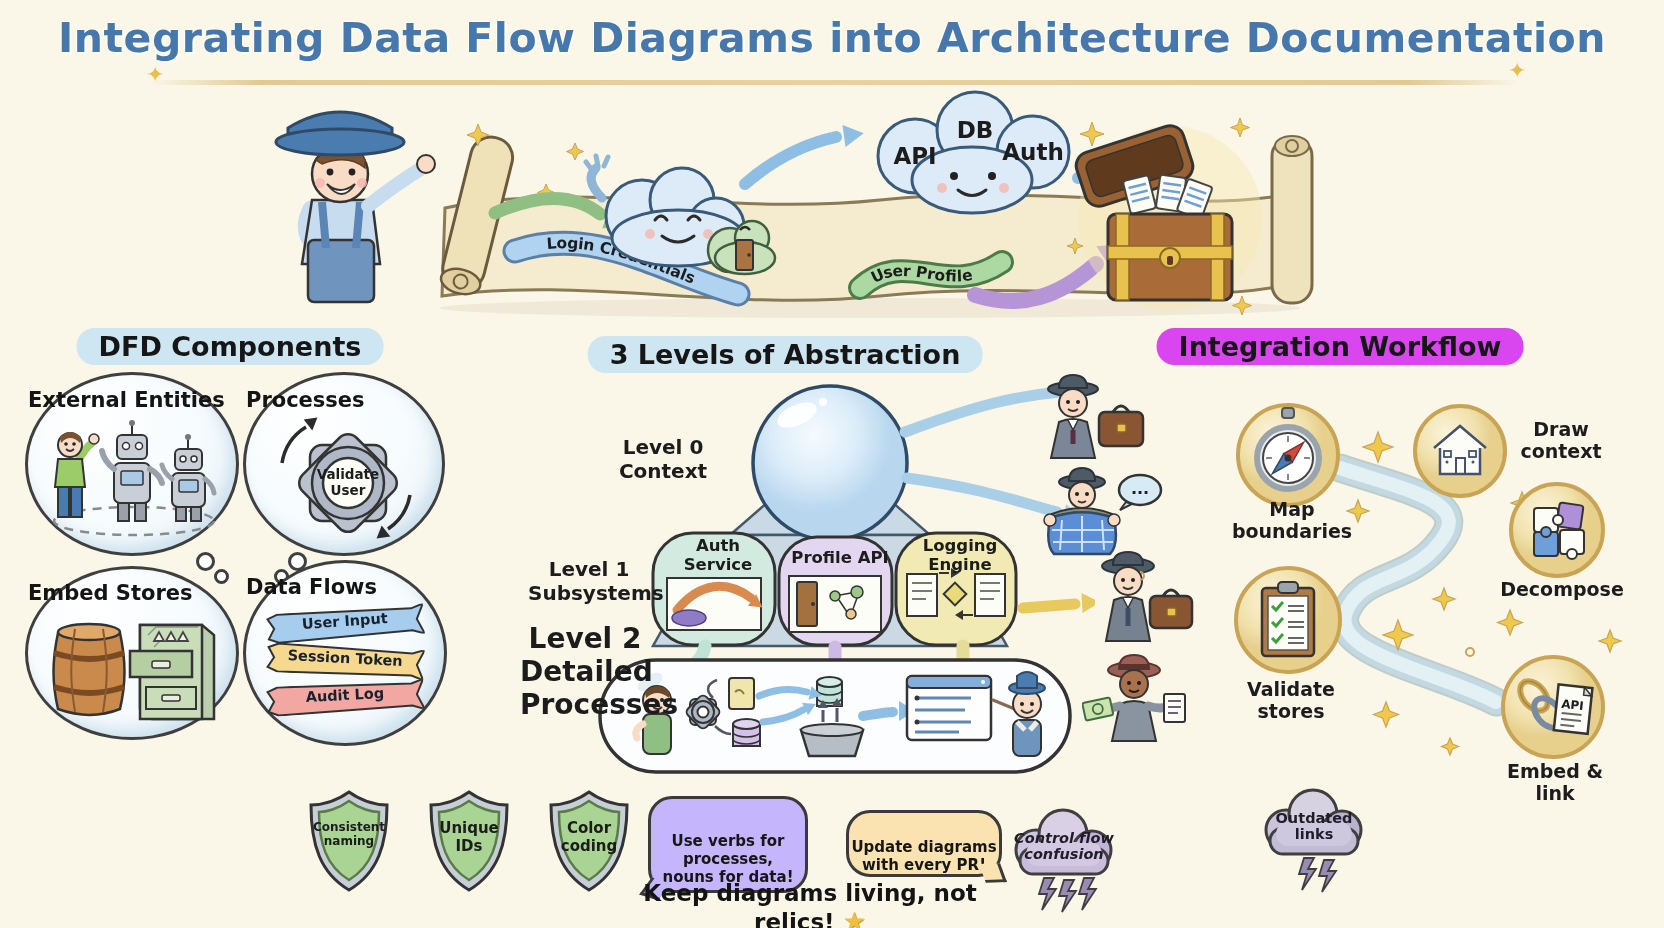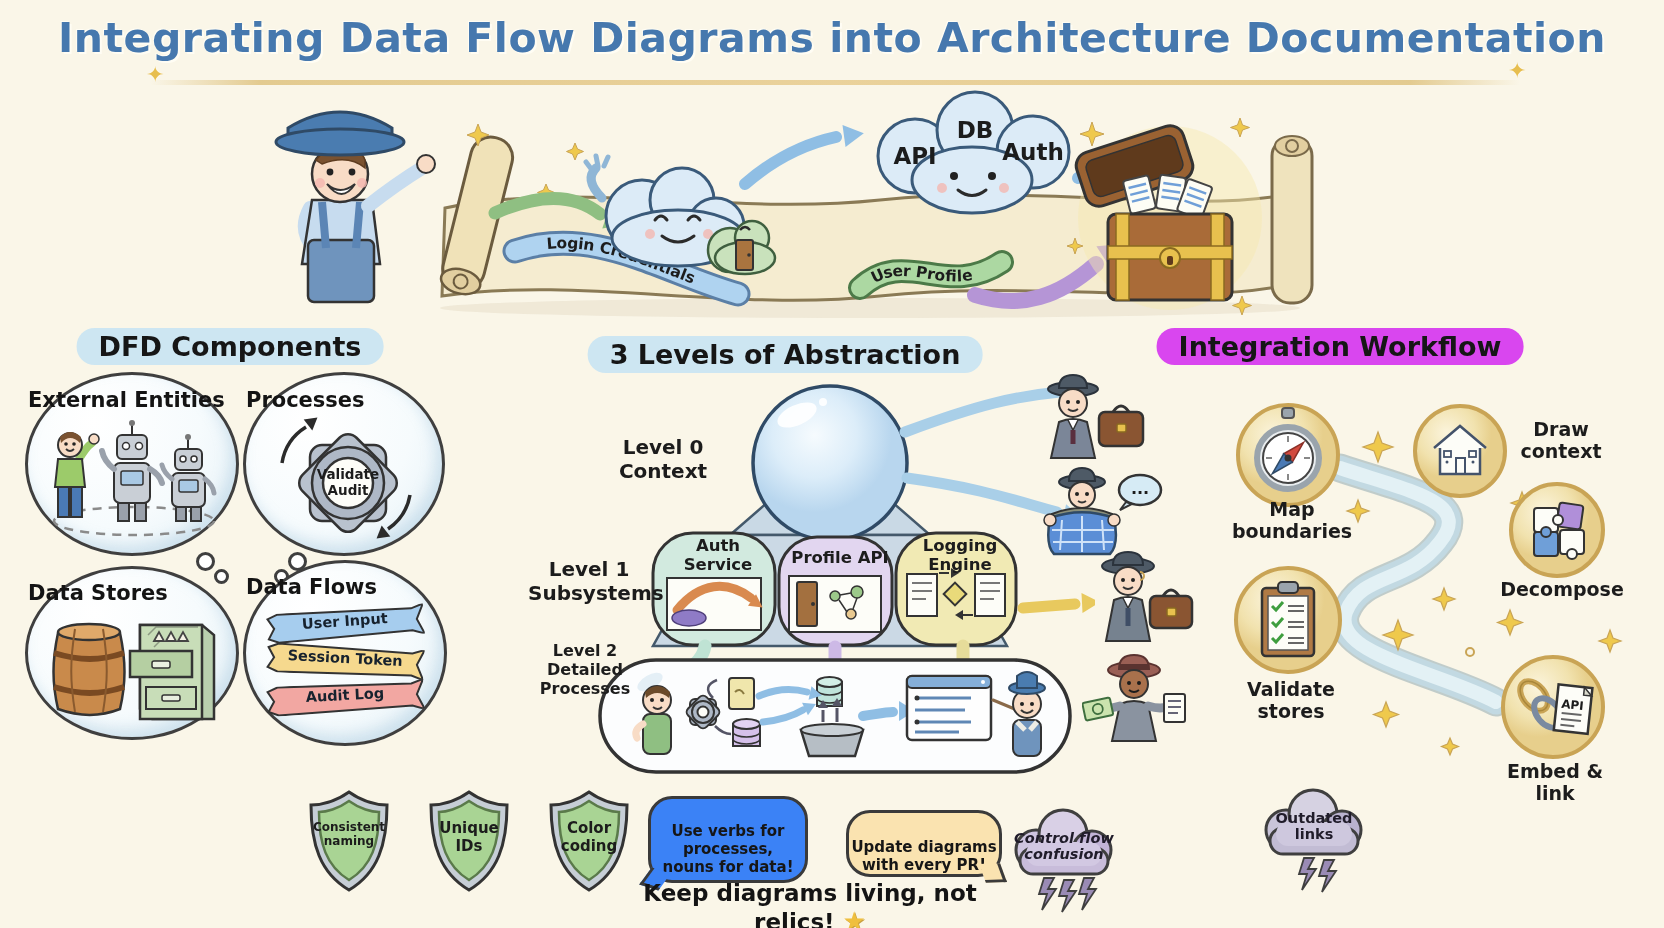--- a/index.html
+++ b/index.html
@@ -253,27 +253,27 @@
         <rect x="-38" y="-38" width="76" height="76" rx="12" fill="#B9C2CE" stroke="#333" stroke-width="2.5" transform="rotate(45)"></rect>
         <circle r="36" fill="#AEB8C6" stroke="#333" stroke-width="2.5"></circle>
         <circle r="25" fill="#FDFDF8" stroke="#333" stroke-width="2.5"></circle>
       </g>
       <path d="M18,52 A52,52 0 0 1 42,16" stroke="#2b2b2b" stroke-width="3.5" fill="none"></path>
       <polygon points="0,-7 12,0 0,7" transform="translate(44,14) rotate(-38)" fill="#2b2b2b"></polygon>
       <path d="M146,84 A52,52 0 0 1 124,118" stroke="#2b2b2b" stroke-width="3.5" fill="none"></path>
       <polygon points="0,-7 12,0 0,7" transform="translate(122,120) rotate(142)" fill="#2b2b2b"></polygon>
     </svg>
     <div class="lbl ml abs" style="left:58px;top:92px;width:88px;font-size:13.5px;">Validate
-Audit</div>
+User</div>
   </div>
   <div class="tdot" style="left:288px;top:552px;width:13px;height:13px;"></div>
   <div class="tdot" style="left:274px;top:569px;width:9px;height:9px;"></div>
 
   <div class="tbubble" style="left:25px;top:566px;width:208px;height:168px;">
-    <div class="bubble-title" style="top:12px;">Data Stores</div>
+    <div class="bubble-title" style="top:12px;">Embed Stores</div>
     <svg class="abs" style="left:14px;top:42px;" width="180" height="116" viewBox="0 0 180 116">
       <g>
         <path d="M16,22 C 10,50 10,72 16,98 C 38,106 58,106 78,98 C 84,72 84,50 78,22 C 58,14 38,14 16,22 Z" fill="#C98A4B" stroke="#333" stroke-width="2.5"></path>
         <ellipse cx="47" cy="21" rx="31" ry="8" fill="#E0A96A" stroke="#333" stroke-width="2.5"></ellipse>
         <path d="M12,42 C 38,50 58,50 82,42" stroke="#7a4a22" stroke-width="6" fill="none"></path>
         <path d="M12,76 C 38,84 58,84 82,76" stroke="#7a4a22" stroke-width="6" fill="none"></path>
         <path d="M33,18 C 28,50 28,70 33,101 M61,18 C 66,50 66,70 61,101" stroke="#8a5a2e" stroke-width="2" fill="none"></path>
       </g>
       <g>
         <polygon points="98,14 160,14 172,24 172,108 110,108 98,98" fill="#B9CfAE" stroke="#333" stroke-width="2.5"></polygon>
@@ -446,21 +446,21 @@
         <rect x="458" y="350" width="28" height="36" rx="7" fill="#6f94bd" stroke="#333" stroke-width="2"></rect>
         <path d="M462,352 L470,360 M482,352 L475,360" stroke="#EDEDE6" stroke-width="5"></path>
       </g>
     </g>
   </svg>
 
   <div class="lbl ml abs" style="left:608px;top:436px;width:110px;font-size:20px;">Level 0
 Context</div>
   <div class="lbl ml abs" style="left:528px;top:558px;width:122px;font-size:20px;">Level 1
 Subsystems</div>
-  <div class="lbl ml abs" style="left:520px;top:642px;width:130px;font-size:16px;">Level 2
+  <div class="lbl ml abs" style="left:520px;top:622px;width:130px;font-size:28px;">Level 2
 Detailed
 Processes</div>
 
   <div class="lbl ml abs" style="left:658px;top:536px;width:120px;font-size:16.5px;">Auth
 Service</div>
   <div class="lbl ml abs" style="left:782px;top:548px;width:116px;font-size:16.5px;">Profile API</div>
   <div class="lbl ml abs" style="left:900px;top:536px;width:120px;font-size:16.5px;">Logging
 Engine</div>
 
   <svg class="abs" style="left:1035px;top:372px;" width="115" height="88" viewBox="0 0 115 88">
@@ -639,21 +639,21 @@
   </div>
   <div class="abs" style="left:546px;top:788px;width:86px;height:106px;">
     <svg width="86" height="106" viewBox="0 0 86 106">
       <path d="M43,4 C 57,14 72,17 81,17 C 81,56 72,85 43,102 C 14,85 5,56 5,17 C 14,17 29,14 43,4 Z" fill="#C6CED6" stroke="#333" stroke-width="3"></path>
       <path d="M43,13 C 54,21 66,24 73,24 C 73,55 66,78 43,92 C 20,78 13,55 13,24 C 20,24 32,21 43,13 Z" fill="#A9D494" stroke="#5a7a4a" stroke-width="2.5"></path>
     </svg>
     <div class="lbl ml abs" style="left:0;top:32px;width:100%;font-size:15px;">Color
 coding</div>
   </div>
 
-  <div class="speech ml" style="left:648px;top:796px;width:154px;height:76px;background:#3b82f6;font-size:15px;padding-top:5px;">
+  <div class="speech ml" style="left:648px;top:796px;width:154px;height:76px;background:#c4b5fd;font-size:15px;padding-top:15px;">
     <span>Use verbs for
 processes,
 nouns for data!</span>
     <span class="tail" style="left:-6px;bottom:-9px;transform:rotate(18deg) skewX(-18deg);"></span>
   </div>
   <div class="speech ml" style="left:846px;top:810px;width:150px;height:54px;background:#FAE3B0;font-size:15px;padding-top:7px;">
     <span>Update diagrams
 with every PR!</span>
     <span class="tail" style="right:-4px;bottom:-9px;left:auto;transform:rotate(-110deg) skewX(-18deg);"></span>
   </div>

